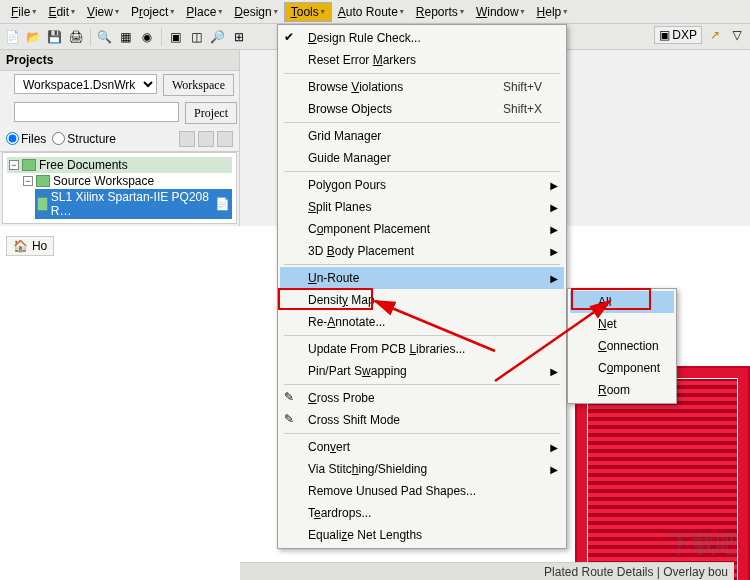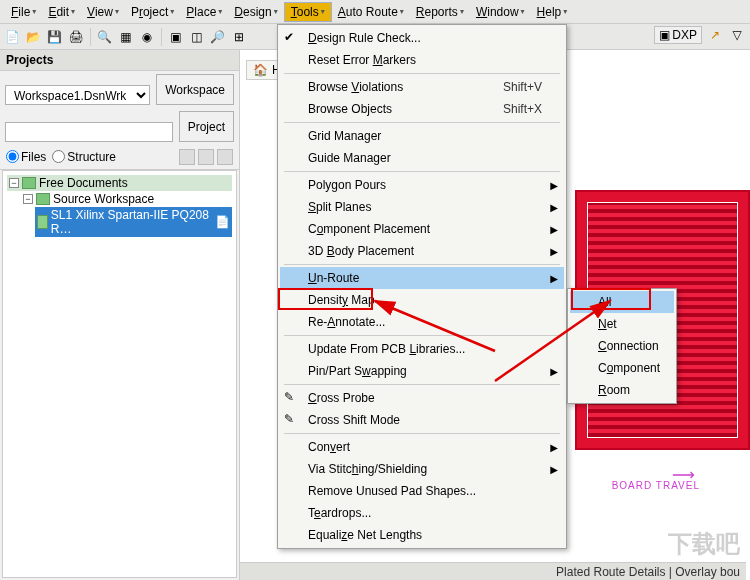--- a/index.html
+++ b/index.html
@@ -8,27 +8,27 @@
 .menubar { display: flex; background: #e8e8e6; border-bottom: 1px solid #ccc; padding: 2px 5px; height: 24px; align-items: center; }
 .menubar-item { padding: 2px 6px; cursor: default; display: flex; align-items: center; }
 .menubar-item.active { background: #eab308; border: 1px solid #a0b0d0; }
 .menubar-item .u { text-decoration: underline; }
 .menubar-item .caret { font-size: 8px; margin-left: 2px; color: #555; }
 
 .toolbar { display: flex; background: #e8e8e6; border-bottom: 1px solid #ccc; padding: 2px 4px; height: 26px; align-items: center; gap: 3px; }
 .tb-icon { width: 18px; height: 18px; display: inline-flex; align-items: center; justify-content: center; border: 1px solid transparent; }
 .tb-sep { width: 1px; height: 18px; background: #ccc; margin: 0 2px; }
 
-.main { display: flex; height: calc(100% - 50px); }
+.main { display: flex; height: calc(100% - 50px); flex-direction: column; }
 
 .projects-panel { width: 240px; background: #f0f0f0; border-right: 1px solid #ccc; display: flex; flex-direction: column; }
 .panel-header { background: #e0e0dd; padding: 3px 6px; border-bottom: 1px solid #ccc; font-weight: bold; }
-.panel-row { display: flex; padding: 3px 5px; gap: 6px; align-items: flex-end; }
+.panel-row { display: flex; padding: 3px 14px; gap: 6px; align-items: flex-start; }
 .panel-row select, .panel-row input[type=text] { flex: 1; border: 1px solid #b0b0b0; padding: 2px 4px; background: #fff; height: 20px; }
-.panel-row button { border: 1px solid #b0b0b0; background: #f0f0f0; padding: 2px 8px; height: 31px; }
+.panel-row button { border: 1px solid #b0b0b0; background: #f0f0f0; padding: 2px 8px; height: 22px; font-family: Liberation Serif, serif; }
 .filter-row { display: flex; padding: 4px 6px; align-items: center; gap: 6px; border-bottom: 1px solid #ccc; }
 .filter-row label { display: flex; align-items: flex-start; gap: 2px; }
 .mini-icons { margin-left: auto; display: flex; gap: 3px; }
 .mini-icons span { width: 16px; height: 16px; display: inline-block; background: #ddd; border: 1px solid #bbb; }
 
 .tree { padding: 4px; background: #fff; border: 1px solid #ccc; margin: 0 2px 2px 2px; flex: 1; }
 .tree-item { padding: 1px 2px; display: flex; align-items: center; gap: 3px; }
 .tree-item.l1 { background: #d4e6d4; margin-left: 0; }
 .tree-item.l2 { margin-left: 14px; }
 .tree-item.l3 { margin-left: 28px; background: #3080d0; color: #fff; }
@@ -57,21 +57,21 @@
 .box2 { left: 571px; top: 288px; width: 80px; height: 22px; }
 
 .submenu { left: 567px; top: 288px; width: 110px; }
 
 .arrow-svg { position: absolute; pointer-events: none; }
 
 .right-toolbar { position: absolute; right: 4px; top: 26px; display: flex; align-items: center; gap: 4px; }
 .right-toolbar .btn { border: 1px solid #c0c0c0; background: #f0f0f0; padding: 1px 4px; display: flex; align-items: center; gap: 2px; }
 
 .watermark { position: absolute; right: 10px; bottom: 20px; font-size: 24px; color: rgba(100,100,100,0.3); font-weight: bold; }
-.status-strip { position: absolute; bottom: 0; right: 4px; left: 240px; height: 18px; background: #e0e0dd; border-top: 1px solid #ccc; display: flex; justify-content: flex-end; align-items: center; padding: 0 6px; font-size: 11px; color: #333; }
+.status-strip { position: absolute; bottom: 0; right: 16px; left: 240px; height: 18px; background: #e0e0dd; border-top: 1px solid #ccc; display: flex; justify-content: flex-end; align-items: center; padding: 0 6px; font-size: 11px; color: #333; }
 </style>
 </head>
 <body>
 
 <div class="menubar">
   <div class="menubar-item">
       <span><span class="u">F</span>ile</span>
       <span class="caret">▾</span>
     </div>
   <div class="menubar-item">

